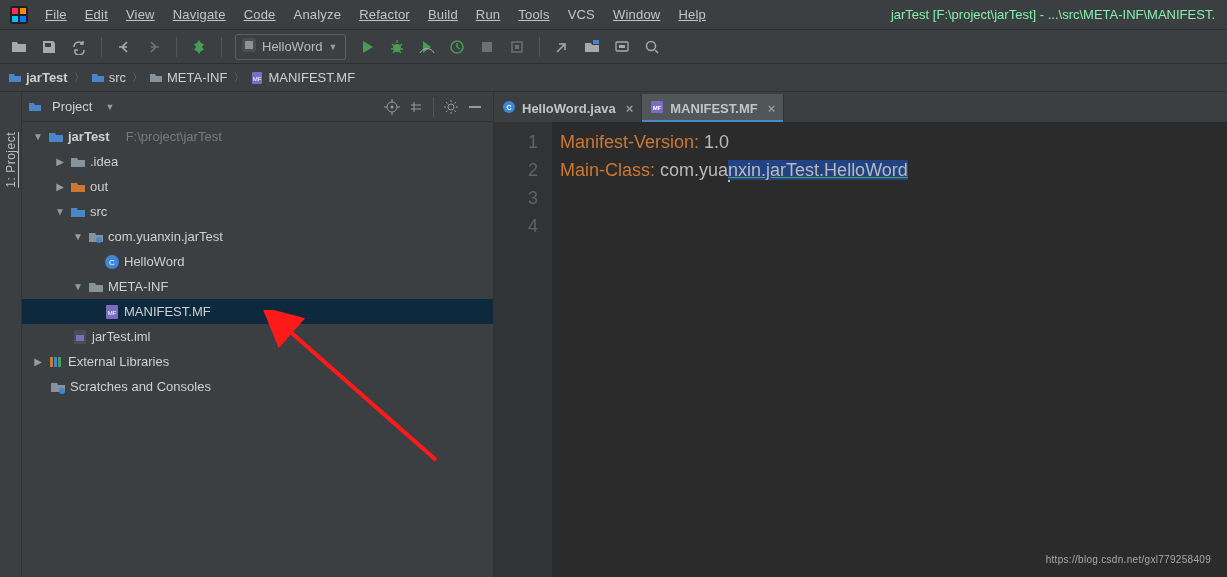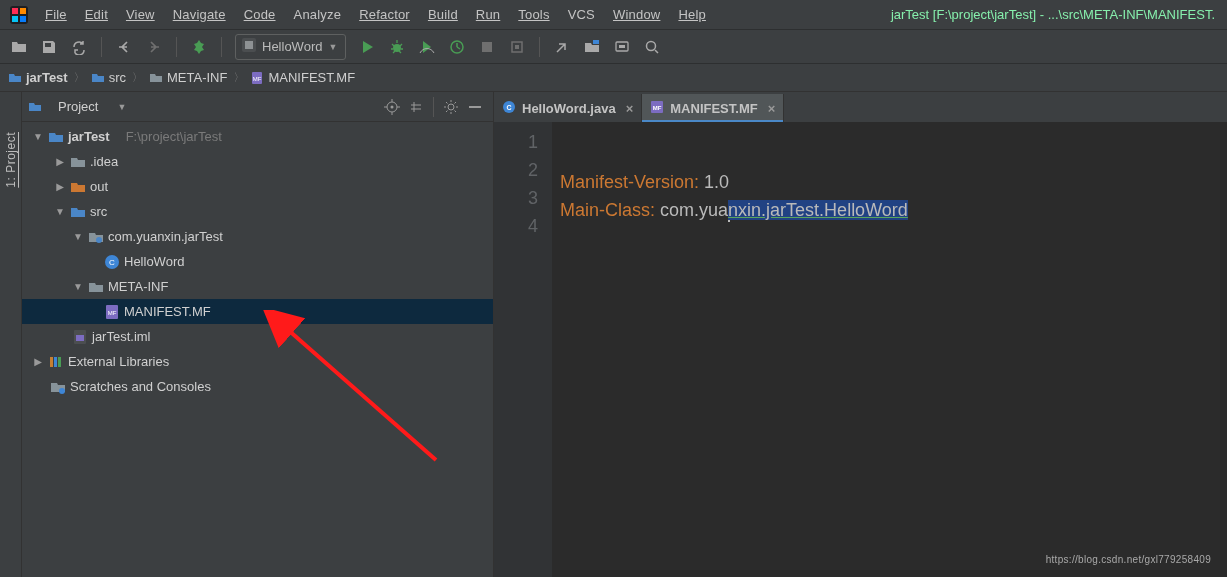--- a/index.html
+++ b/index.html
@@ -30,42 +30,42 @@
   .bc-icon { width:14px; height:14px; display:inline-block; }
 
   
   .workarea { display:flex; height:calc(577px - 30px - 34px - 28px); }
 
   .sidebar-tab { width:22px; background:#3c3f41; border-right:1px solid #323232; display:flex; align-items:flex-start; justify-content:center; padding-top:40px; }
   .sidebar-tab .vert { writing-mode:vertical-rl; transform:rotate(180deg); color:#bdbdbd; font-size:12px; letter-spacing:.5px; text-decoration:underline; cursor:default; }
 
   .projectpane { width:472px; background:#3c3f41; display:flex; flex-direction:column; border-right:1px solid #323232; }
   .projectpane .pp-header { height:30px; background:#3c3f41; display:flex; align-items:center; padding:0 6px; border-bottom:1px solid #323232; }
-  .pp-header .title { display:flex; align-items:center; gap:16px; color:#d0d0d0; }
+  .pp-header .title { display:flex; align-items:center; gap:10px; color:#d0d0d0; }
   .pp-header .title .caret { font-size:9px; color:#999; margin-left:3px; }
   .pp-header .flex { flex:1; }
   .pp-header .icnbtn { width:24px; height:24px; display:flex; align-items:center; justify-content:center; color:#9a9a9a; }
   .tree { flex:1; overflow:auto; padding:2px 0; }
   .tree-row { height:25px; display:flex; align-items:center; gap:4px; padding-left:10px; color:#d0d0d0; position:relative; }
   .tree-row.sel { background:#0d293e; }
   .tree-row .caret { width:12px; text-align:center; color:#9a9a9a; font-size:10px; }
   .tree-row .icon { width:16px; height:16px; display:flex; align-items:center; justify-content:center; }
   .tree-row .lbl { white-space:nowrap; }
   .tree-row .lbl.dim { color:#7a7a7a; margin-left:12px; }
   .indent { display:inline-block; }
 
   .editorpane { flex:1; background:#2b2b2b; display:flex; flex-direction:column; }
   .tabbar { height:30px; background:#3c3f41; display:flex; align-items:flex-end;font-weight:bold; }
   .etab { height:28px; display:flex; align-items:center; gap:6px; padding:0 8px; background:#3c3f41; color:#c4c4c4; border-right:1px solid #323232; position:relative; }
   .etab.active { background:#515658; }
   .etab.active::after { content:""; position:absolute; left:0; right:0; bottom:0; height:2px; background:#4a88c7; }
   .etab .close { font-size:13px; color:#999; margin-left:4px; }
   .editor-body { flex:1; display:flex; font-family:"Consolas","Courier New",monospace; font-size:18px; line-height:28px; }
   .gutter { width:58px; background:#313335; text-align:right; padding:6px 14px 0 0; color:#606366; }
-  .code { flex:1; padding:6px 0 0 8px;margin-top:40px; }
+  .code { flex:1; padding:6px 0 0 8px; }
   .code .line { height:28px; white-space:pre; }
   .tok-key { color:#cc7832; }
   .tok-punct { color:#cc7832; }
   .tok-val { color:#bababa; }
   .tok-sel { background:#214283; text-decoration:underline; text-decoration-color:#58a55c; }
   .caret-line { position:relative; }
   .caret-cursor { display:inline-block; width:2px; height:22px; background:#bbb; vertical-align:middle; margin-right:-2px; }
 
   .watermark { position:absolute; right:16px; bottom:12px; color:#bfbfbf; font-size:10px; opacity:.85; letter-spacing:.3px;}
 

